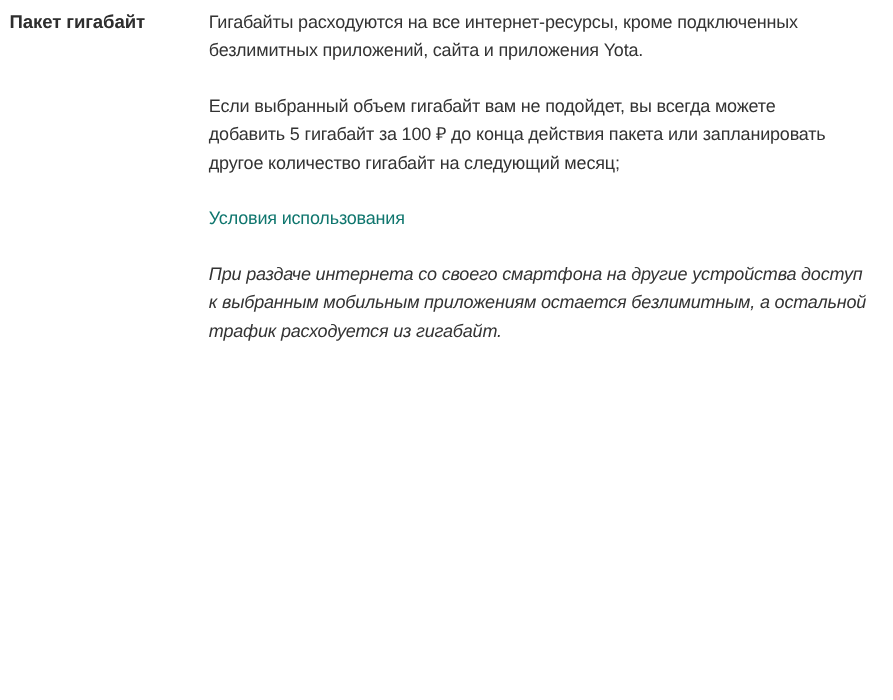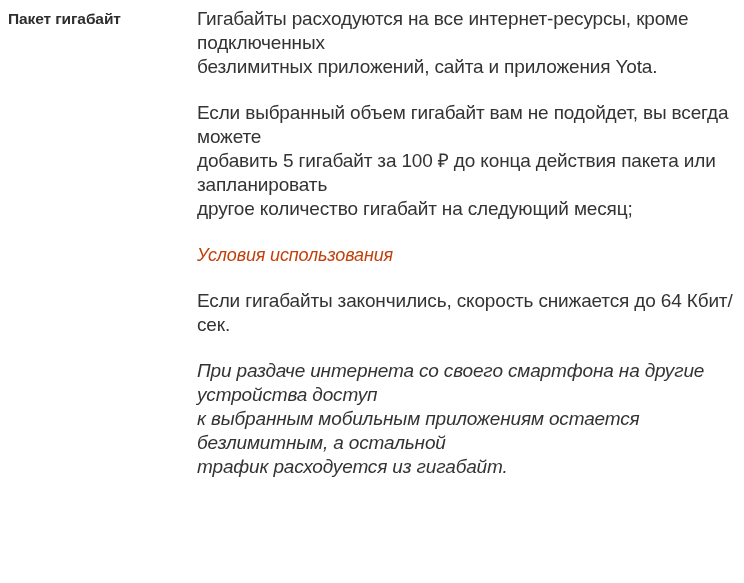--- a/index.html
+++ b/index.html
@@ -11,21 +11,20 @@
     width: 744px;
     height: 583px;
     overflow: hidden;
     font-family: "Liberation Sans", sans-serif;
   }
   .layout {
     display: flex;
     align-items: flex-start;
     padding-top: 7px;
     box-sizing: border-box;
-    gap: 23px;
   }
   .left-col {
     width: 174px;
     flex-shrink: 0;
     padding-left: 8px;
     box-sizing: border-box;
   }
   .right-col {
     width: 562px;
     box-sizing: border-box;
@@ -33,50 +32,48 @@
   .row-title {
     margin: 0;
     font-size: 15.5px;
     font-weight: bold;
     line-height: 24px;
     color: #2e2e2e;
     letter-spacing: -0.1px;
   }
   .para {
     margin: 0 0 22px 0;
-    font-size: 19px;
+    font-size: 15px;
     line-height: 24px;
     color: #333333;
     letter-spacing: -0.15px;
     white-space: pre-line;
   }
   .para:last-child { margin-bottom: 16px; font-style: italic; }
   .subheading {
     margin: 0 0 22px 0;
-    font-size: 18px;
+    font-size: 15px;
     font-weight: normal;
     line-height: 24px;
-    color: #c2410c;
+    color: #0f766e;
     letter-spacing: -0.15px;
     white-space: pre-line;
-    font-style: italic;
   }
 </style>
 </head>
 <body>
 
 <div class="layout">
   <div class="left-col">
     <h2 class="row-title">Пакет гигабайт</h2>
   </div>
   <div class="right-col">
     <p class="para">Гигабайты расходуются на все интернет-ресурсы, кроме подключенных
 безлимитных приложений, сайта и приложения Yota.</p>
     <p class="para">Если выбранный объем гигабайт вам не подойдет, вы всегда можете
 добавить 5 гигабайт за 100 ₽ до конца действия пакета или запланировать
 другое количество гигабайт на следующий месяц;</p>
     <h3 class="subheading">Условия использования</h3>
-    <p class="para">Если гигабайты закончились, скорость снижается до 64 Кбит/сек.</p>
     <p class="para">При раздаче интернета со своего смартфона на другие устройства доступ
 к выбранным мобильным приложениям остается безлимитным, а остальной
 трафик расходуется из гигабайт.</p>
   </div>
 </div>
 
 </body></html>

